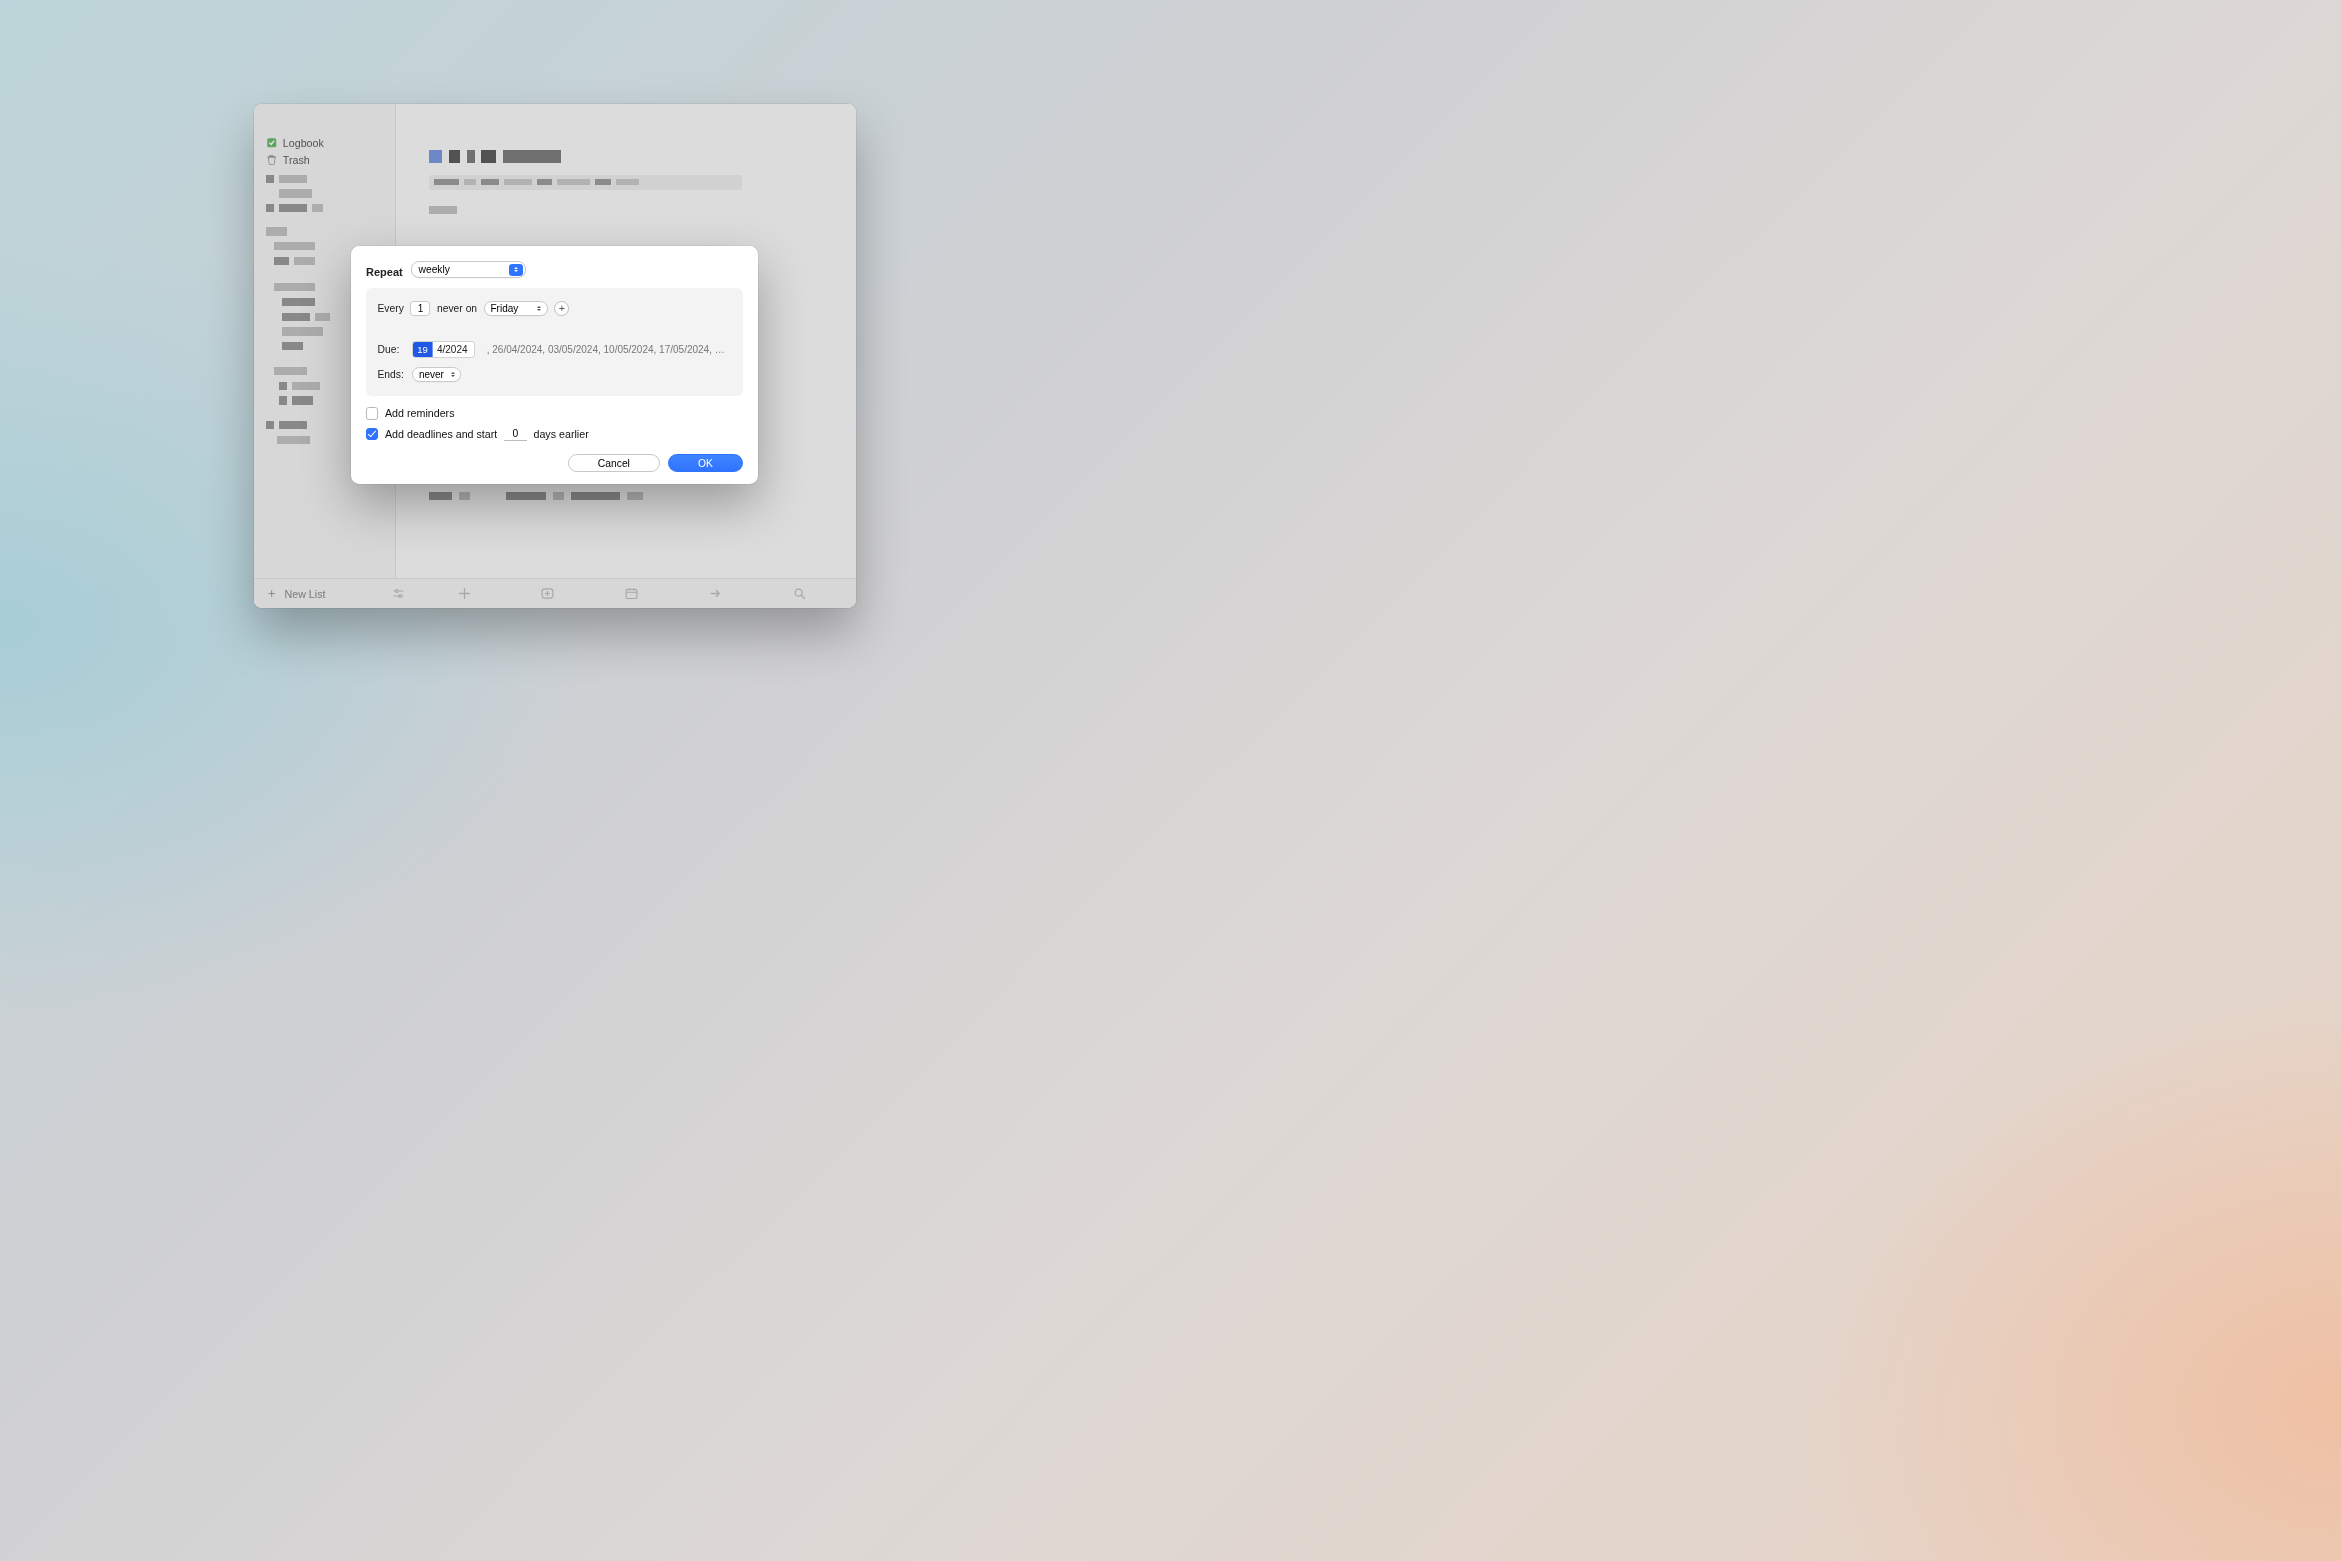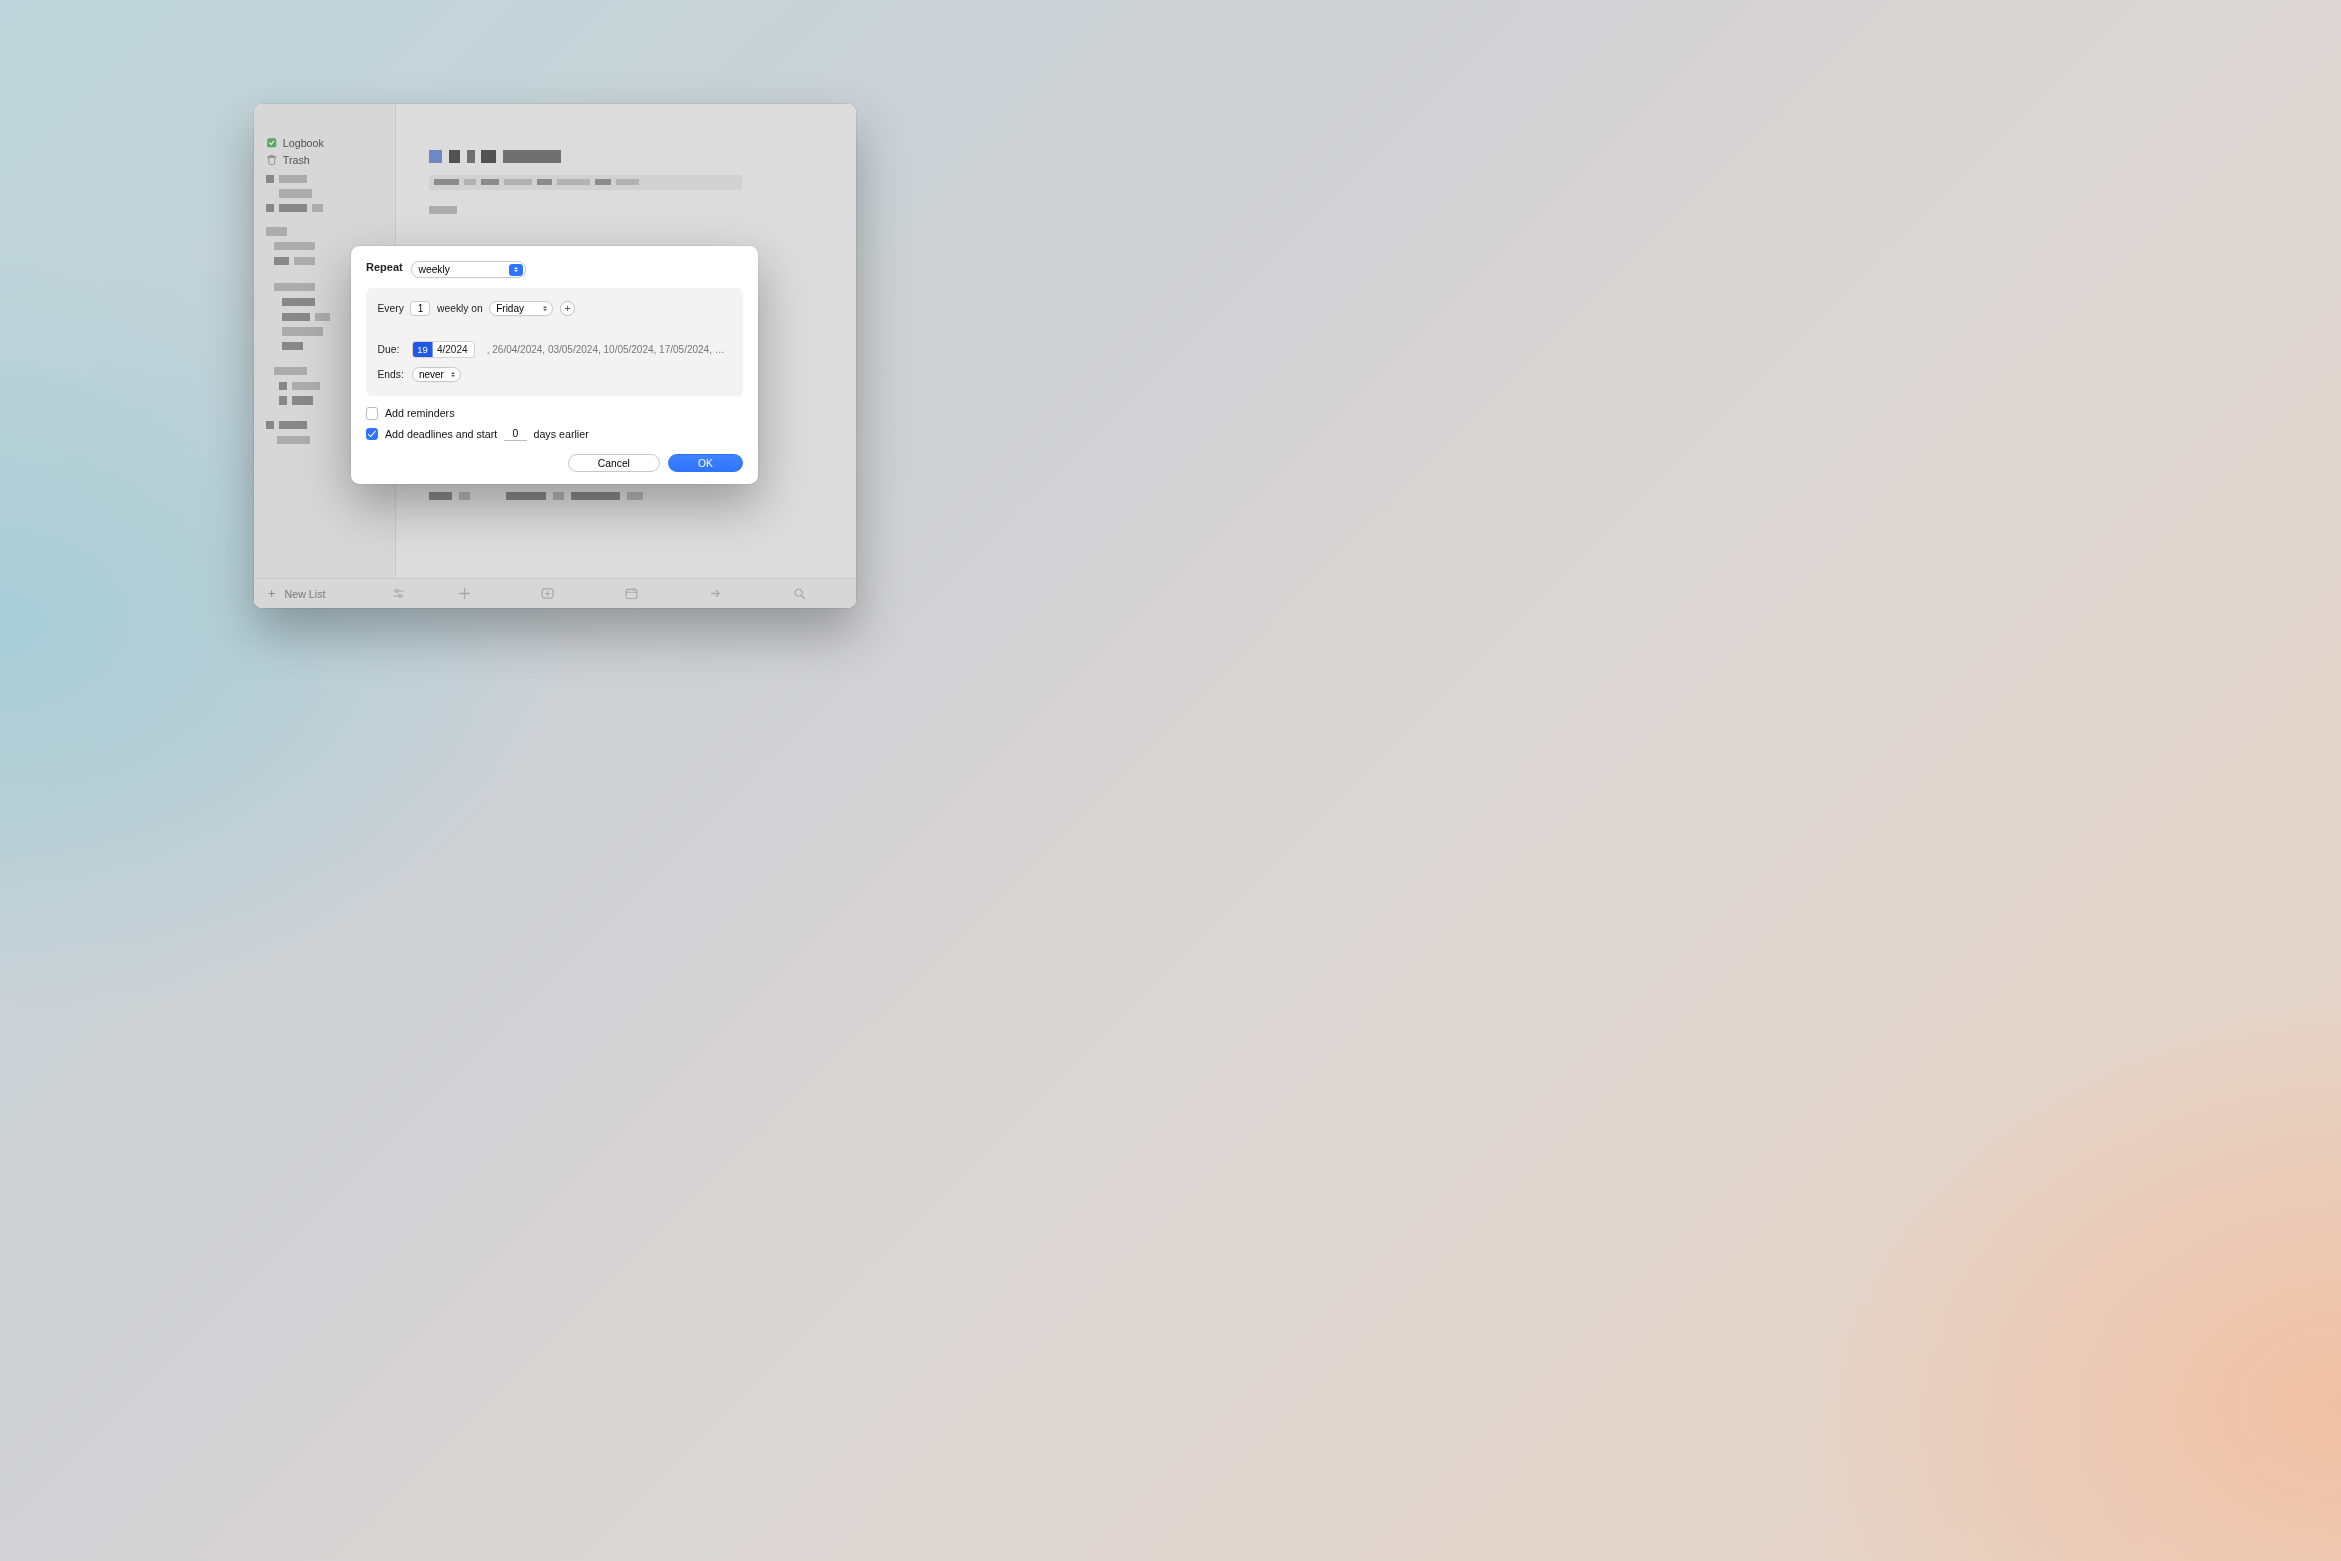--- a/index.html
+++ b/index.html
@@ -100,21 +100,21 @@
     left: 351px; top: 246px;
     width: 407px;
     background: #ffffff;
     border-radius: 8.2px;
     box-shadow: 0 20px 49px rgba(0,0,0,0.30), 0 0 0 0.8px rgba(0,0,0,0.06);
     z-index: 10;
     padding: 15px 15px 11.5px 15px;
     font-size: 10.3px;
     color: #222;
   }
-  .row-repeat { display: flex; align-items: flex-start; gap: 8.2px; margin-bottom: 10px; }
+  .row-repeat { display: flex; align-items: flex-end; gap: 8.2px; margin-bottom: 10px; }
   .row-repeat .lbl { font-weight: 700; font-size: 11px; }
   .mac-select {
     position: relative; display: inline-flex; align-items: center;
     height: 17.3px; border: 0.8px solid #c9c9c9; border-radius: 8px;
     padding: 0 20px 0 6.6px; background: #ffffff;
     font-size: 10.3px; color: #000;
     box-shadow: 0 0.8px 0 rgba(0,0,0,0.04);
   }
   .mac-select .caret {
     position: absolute; right: 1.6px; top: 1.6px; bottom: 1.6px; width: 14px;
@@ -377,21 +377,21 @@
     <span class="mac-select" style="width:115px">
       <span>weekly</span>
       <span class="caret"></span>
     </span>
   </div>
 
   <div class="panel">
     <div class="panel-row">
       <span>Every</span>
       <input class="num-input" value="1" style="">
-      <span>weekly on</span>
+      <span>never on</span>
       <span class="mac-select small" style="width:64px">
         <span>Friday</span>
         <span class="caret"></span>
       </span>
       <span class="round-plus">
         <span>+</span>
       </span>
     </div>
 
     <div class="panel-row">

